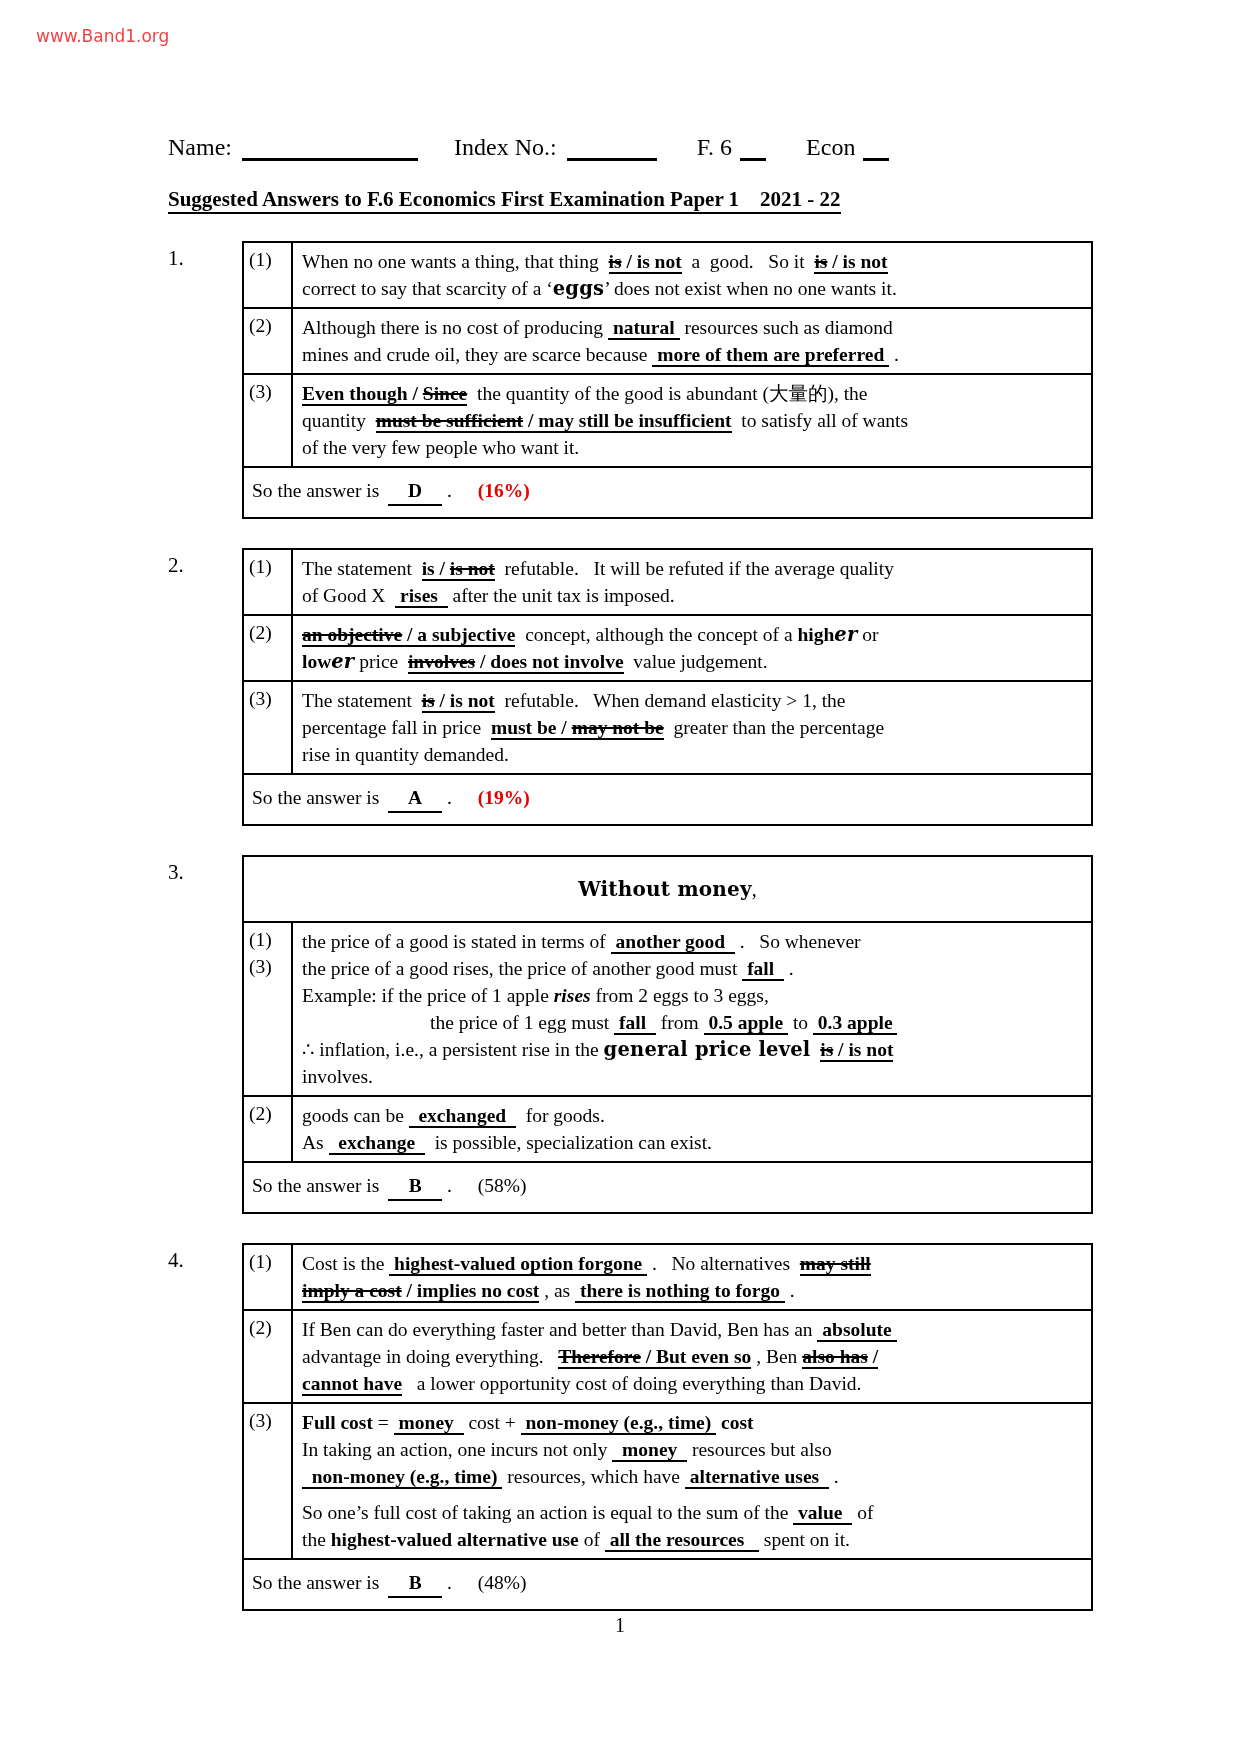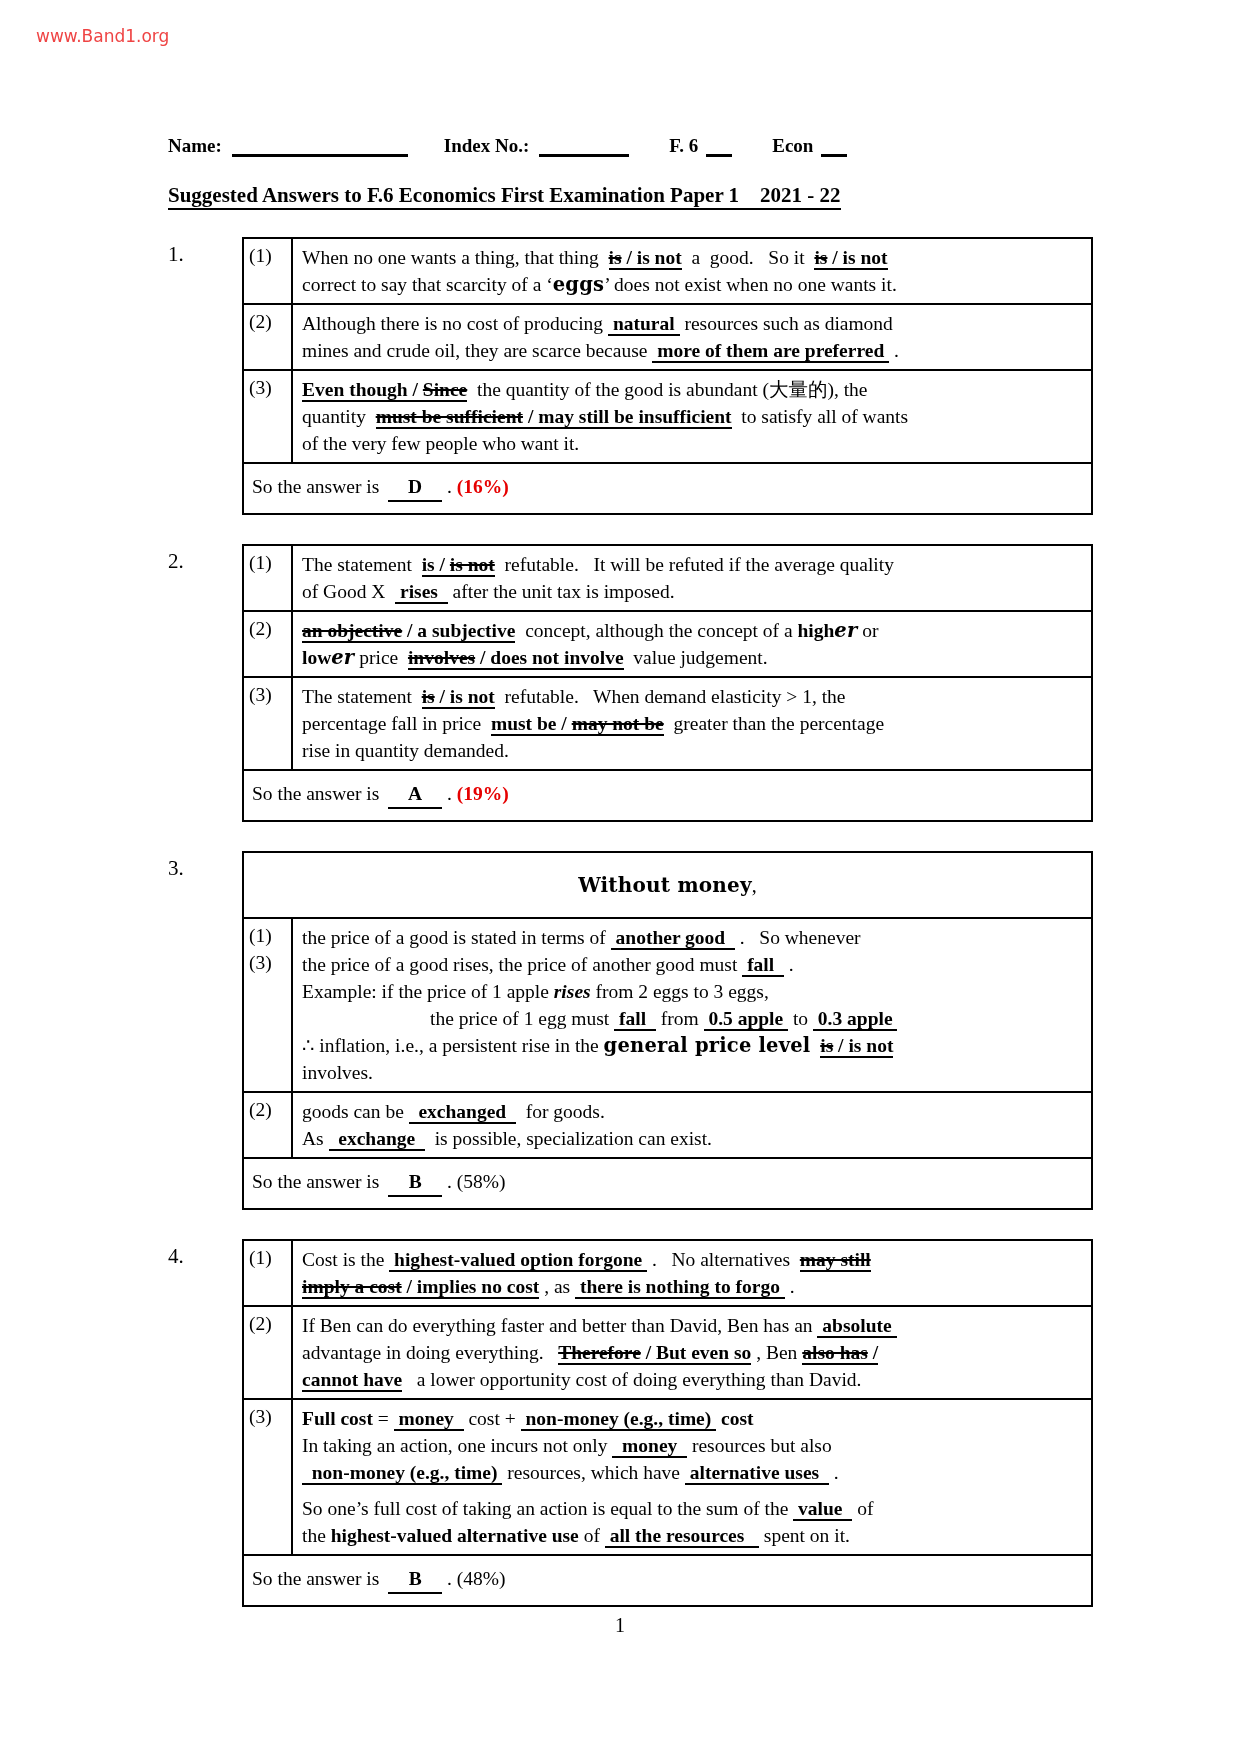--- a/index.html
+++ b/index.html
@@ -6,21 +6,21 @@
   body{
     width:1240px;height:1754px;position:relative;background:#ffffff;
     font-family:"Liberation Serif",serif;color:#000;overflow:hidden;
   }
   .watermark{
     position:absolute;top:26px;left:36px;
     font-family:"DejaVu Sans",sans-serif;font-size:17px;color:#ef4444;
   }
   .doc{padding:134px 146px 0 168px;}
   
-  .nameline{font-size:19px;font-weight:bold;white-space:nowrap;}
+  .nameline{font-size:24px;font-weight:normal;white-space:nowrap;}
   .hblank{display:inline-block;border-bottom:3px solid #000;height:20px;vertical-align:bottom;}
   .hblank.name{width:176px;margin-left:10px;margin-right:36px;}
   .hblank.index{width:90px;margin-left:10px;margin-right:40px;}
   .hblank.f6{width:26px;margin-left:8px;margin-right:40px;}
   .hblank.econ{width:26px;margin-left:8px;}
   .title{margin-top:26px;font-size:21px;font-weight:bold;}
   .title span{border-bottom:2.5px solid #000;padding-bottom:1px;}
   
   .question{display:flex;margin-top:29px;}
   .qnum{width:74px;flex:0 0 74px;font-size:21px;padding-top:5px;}
@@ -34,21 +34,21 @@
   .arow{font-size:19.5px;padding:9px 8px 11px 8px;line-height:27px;}
   .line{min-height:27px;}
   .line.indent{padding-left:128px;}
   .line.gap{margin-top:9px;}
   
   .b{font-weight:bold;}
   .u{border-bottom:2.5px solid #000;padding-bottom:0px;}
   .x{text-decoration:line-through;text-decoration-thickness:2.2px;}
   .i{font-style:italic;}
   .hv{font-family:"DejaVu Serif",serif;font-weight:bold;letter-spacing:0.2px;}
-  .pct{color:#000;}
+  .pct{color:#000;margin-left:21px;}
   .pct.red{color:var(--accent-red,#e60000);font-weight:bold;}
   .ansblank{display:inline-block;min-width:54px;text-align:center;font-weight:bold;
             border-bottom:2.5px solid #000;margin-left:4px;}
   .pagenum{position:absolute;left:0;top:1614px;width:100%;text-align:center;font-size:20px;}
 </style>
 </head>
 <body>
 
 <div class="watermark">www.Band1.org</div>
 

